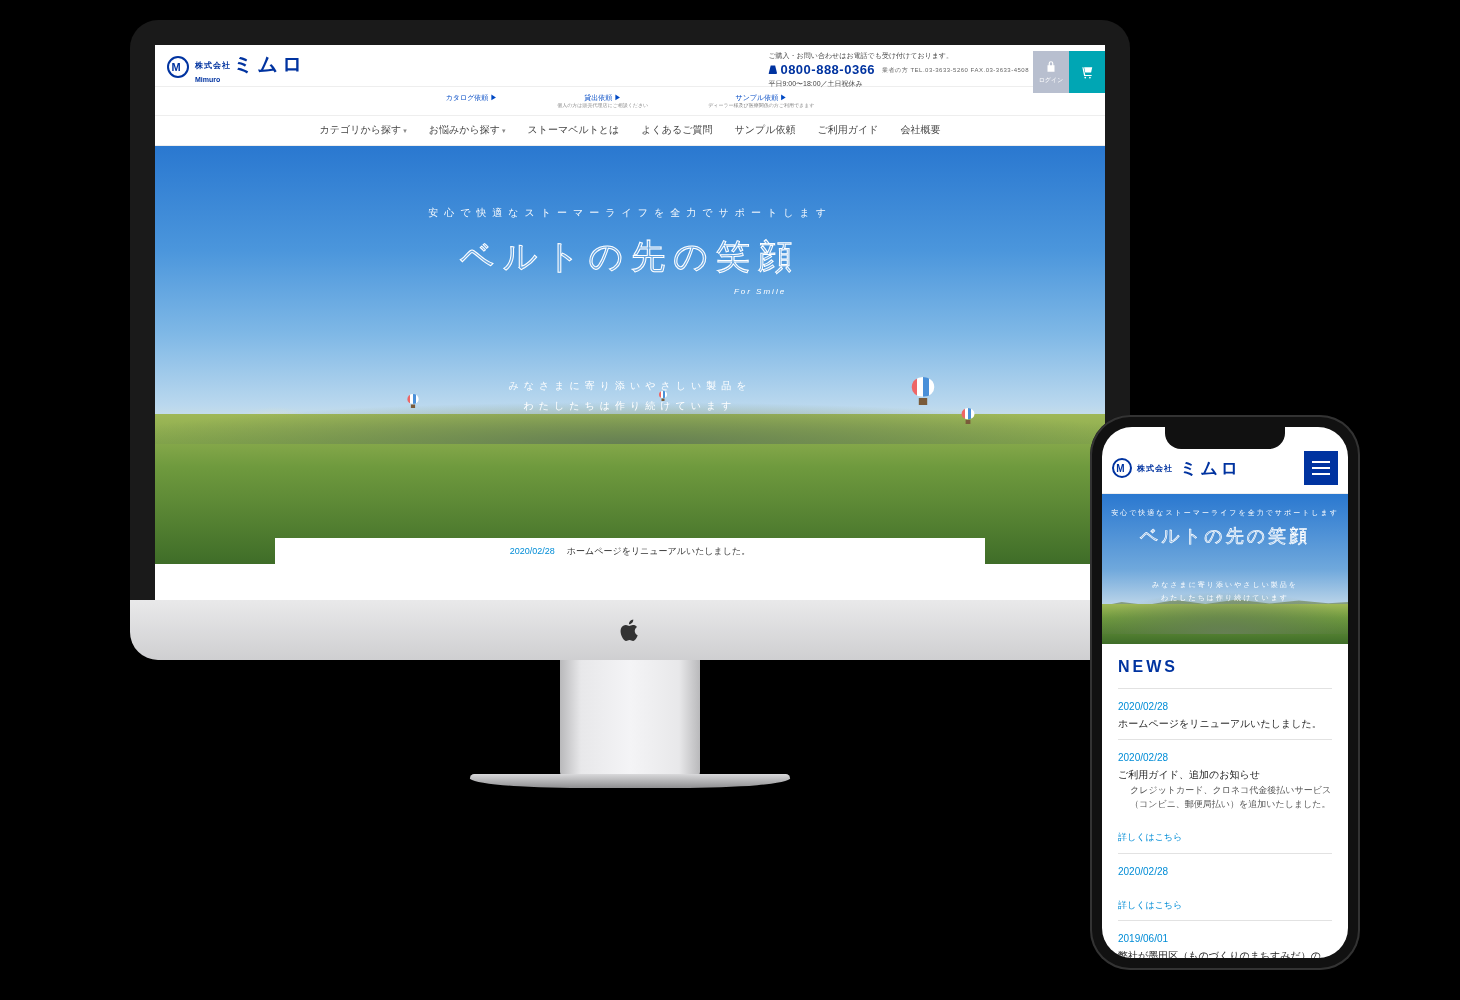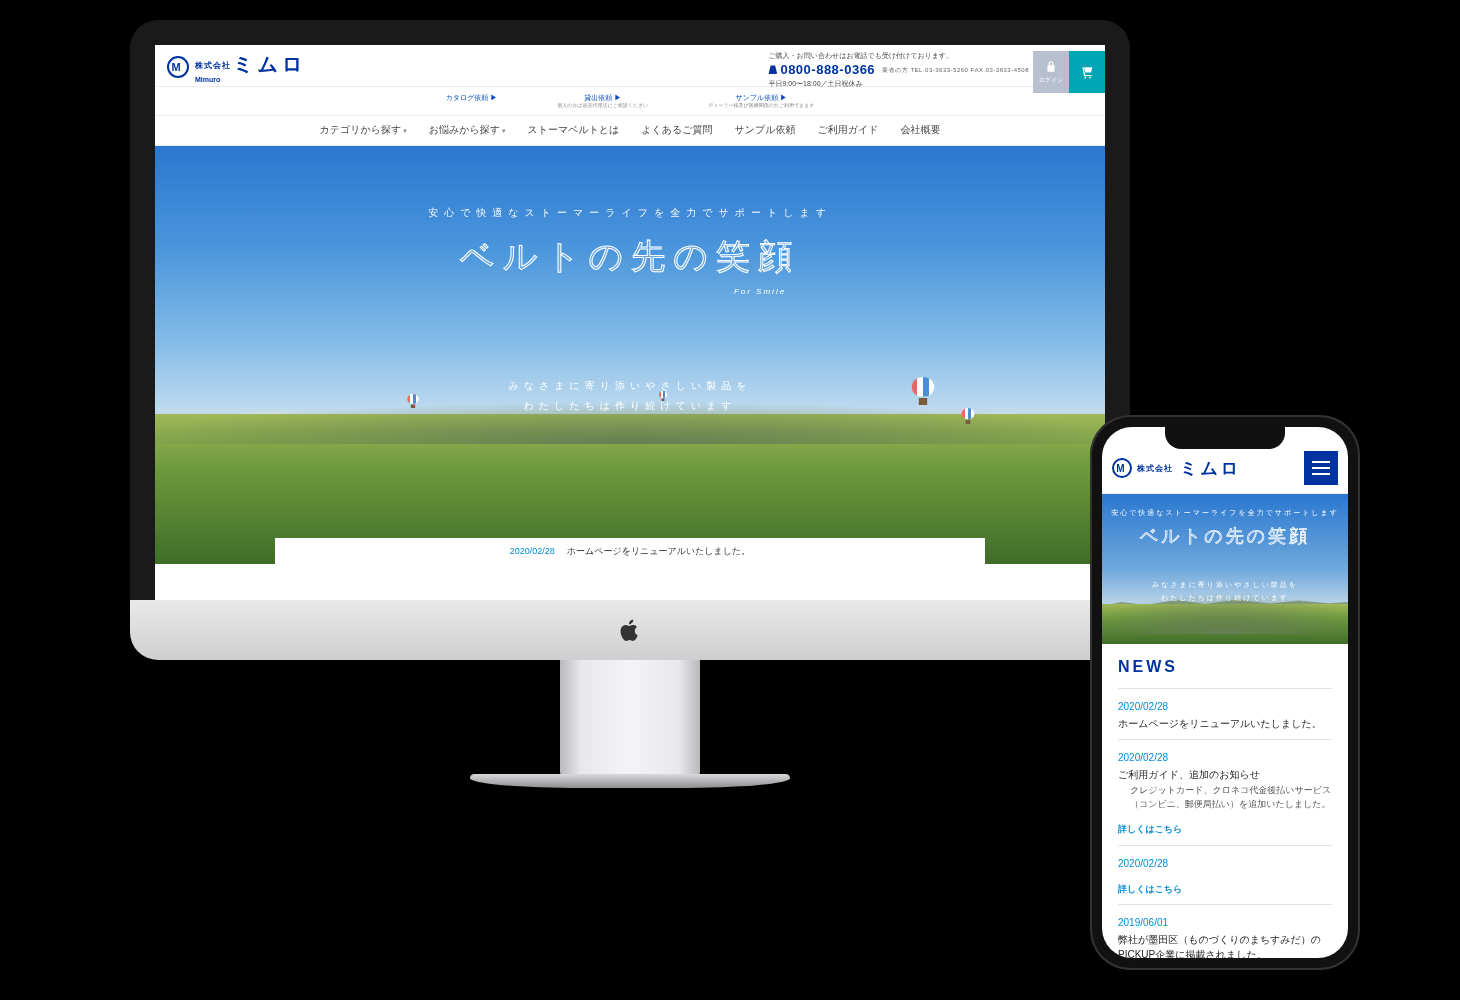--- a/index.html
+++ b/index.html
@@ -85,21 +85,21 @@
 .m-hero-title{font-size:18px;letter-spacing:3px;margin-top:6px;-webkit-text-stroke:.7px #fff;color:rgba(255,255,255,.15);}
 .m-hero-sub2{position:absolute;left:0;right:0;top:85px;text-align:center;color:#fff;font-size:7px;letter-spacing:2px;line-height:1.8;}
 
 .m-news { padding:14px 16px 0; }
 .m-news-h { text-align:left; color:#0033a0; font-weight:900; letter-spacing:3px; font-size:16px; margin-bottom:12px; }
 .m-news-item { border-top:1px solid #e2e2e2; padding:10px 0 8px; font-size:10px; line-height:1.5; }
 .m-news-item:first-of-type{border-top:1px solid #e2e2e2;}
 .m-news-date { color:#008cd6; font-size:10px; }
 .m-news-title { color:#222; margin-top:2px; }
 .m-news-body { color:#555; font-size:9px; margin-top:2px;margin-left:12px; }
-.m-news-more { color:#008cd6; font-size:9px; margin-top:12px; cursor:pointer;font-weight:bold; }
+.m-news-more { color:#008cd6; font-size:9px; margin-top:20px; cursor:pointer; }
 </style>
 </head>
 <body>
 
 <div class="imac">
   <div class="imac-bezel">
     <div class="imac-screen">
 
       <div class="d-top">
         <div class="d-logo">

